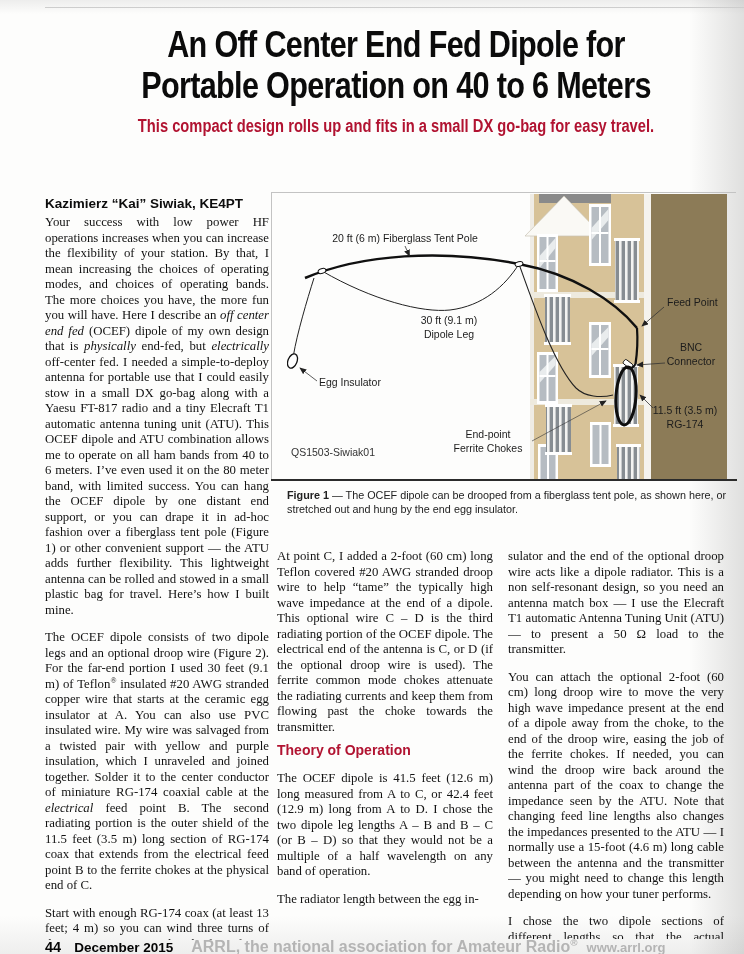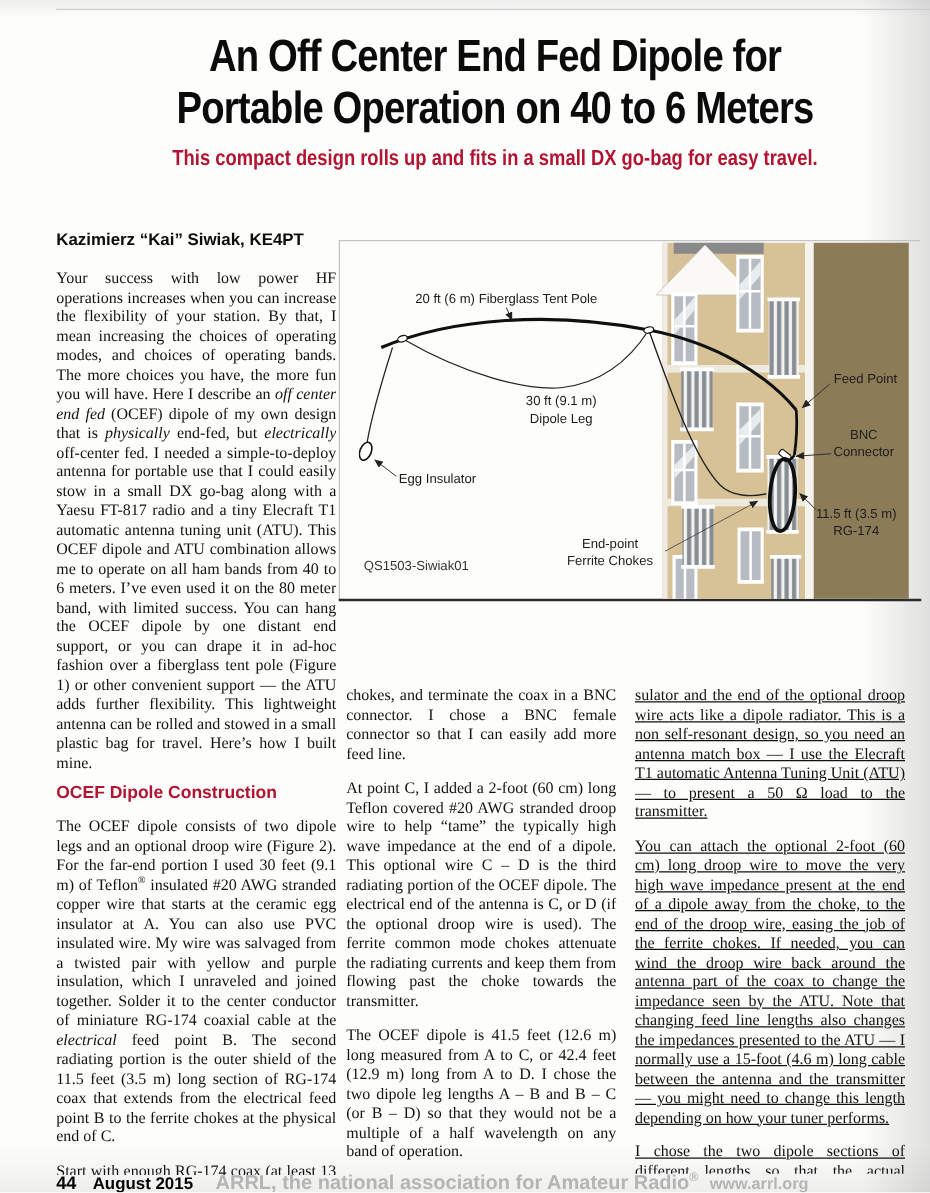--- a/index.html
+++ b/index.html
@@ -18,34 +18,34 @@
     font-family:"Liberation Sans", sans-serif; font-weight:900; font-size:36px; line-height:41px;
     letter-spacing:-0.8px; color:#0b0b0b;
   }
   .title .tline{display:block; transform:scaleX(0.85); transform-origin:50% 50%;}
   .subtitle{
     position:absolute; left:0; right:0; top:116px; text-align:center;
     font-family:"Liberation Sans", sans-serif; font-weight:700; font-size:17.5px;
     color:#b11331; transform:scaleX(0.84); transform-origin:50% 50%;
   }
   .byline{
-    position:absolute; left:45px; top:184px;
+    position:absolute; left:45px; top:196px;
     font-family:"Liberation Sans", sans-serif; font-weight:700; font-size:13.5px; color:#0d0d0d;
   }
   .col{position:absolute; overflow:hidden;}
   .col p{margin:12px 0 7px 0; text-align:justify; font-size:12.8px; line-height:15.5px;}
   .col h2{
     margin:6px 0 2px 0; font-family:"Liberation Sans", sans-serif;
     font-weight:700; font-size:14px; line-height:17px; color:#b11331;
   }
   .col i{font-style:italic;}
   sup{font-size:0.62em; line-height:0;}
   .col-left{left:45px; top:203px; width:224px; height:737px;}
   .col-mid{left:277px; top:537px; width:216px; height:402px;}
-  .col-right{left:508px; top:537px; width:216px; height:402px;text-decoration:underline;}
+  .col-right{left:508px; top:537px; width:216px; height:402px;}
   .fig-rule-top{position:absolute; left:271px; top:192px; width:465px; height:1px; background:#c3c3c3;}
   .fig-rule-left{position:absolute; left:271px; top:192px; width:1px; height:288px; background:#c3c3c3;}
   .fig-rule-bottom{position:absolute; left:271px; top:479px; width:466px; height:2px; background:#2b2b2b;}
   .fig-svg{position:absolute; left:287px; top:194px;}
   .caption{
     position:absolute; left:287px; top:488px; width:448px;
     font-family:"Liberation Sans", sans-serif; font-size:10.8px; line-height:14px; color:#222;
   }
   .caption b{font-weight:700;}
   .footer{
@@ -70,21 +70,20 @@
     <span class="tline">An Off Center End Fed Dipole for</span>
     <span class="tline">Portable Operation on 40 to 6 Meters</span>
   </div>
 
   <div class="subtitle">This compact design rolls up and fits in a small DX go-bag for easy travel.</div>
 
   <div class="byline">Kazimierz “Kai” Siwiak, KE4PT</div>
 
   <div class="col col-left">
     <p><span>Your success with low power HF operations increases when you can increase the flexibility of your station. By that, I mean increasing the choices of operating modes, and choices of operating bands. The more choices you have, the more fun you will have. Here I describe an </span><i>off center end fed</i><span> (OCEF) dipole of my own design that is </span><i>physically</i><span> end-fed, but </span><i>electrically</i><span> off-center fed. I needed a simple-to-deploy antenna for portable use that I could easily stow in a small DX go-bag along with a Yaesu FT-817 radio and a tiny Elecraft T1 automatic antenna tuning unit (ATU). This OCEF dipole and ATU combination allows me to operate on all ham bands from 40 to 6 meters. I’ve even used it on the 80 meter band, with limited success. You can hang the OCEF dipole by one distant end support, or you can drape it in ad-hoc fashion over a fiberglass tent pole (Figure 1) or other convenient support — the ATU adds further flexibility. This lightweight antenna can be rolled and stowed in a small plastic bag for travel. Here’s how I built mine.</span></p>
-    <h2>OCEF Dipole Construction</h2>
     <p><span>The OCEF dipole consists of two dipole legs and an optional droop wire (Figure 2). For the far-end portion I used 30 feet (9.1 m) of Teflon</span><sup>®</sup><span> insulated #20 AWG stranded copper wire that starts at the ceramic egg insulator at A. You can also use PVC insulated wire. My wire was salvaged from a twisted pair with yellow and purple insulation, which I unraveled and joined together. Solder it to the center conductor of miniature RG-174 coaxial cable at the </span><i>electrical</i><span> feed point B. The second radiating portion is the outer shield of the 11.5 feet (3.5 m) long section of RG-174 coax that extends from the electrical feed point B to the ferrite chokes at the physical end of C.</span></p>
     <p>Start with enough RG-174 coax (at least 13 feet; 4 m) so you can wind three turns of the RG-174 coax around each of two ferrite</p>
   </div>
 
   <div class="fig-rule-top"></div>
   <div class="fig-rule-left"></div>
   <div class="fig-rule-bottom"></div>
 
   <svg class="fig-svg" width="449" height="287" viewBox="0 0 449 287">
     <defs>
@@ -203,31 +202,32 @@
     <text x="201" y="244" text-anchor="middle">End-point</text>
     <text x="201" y="258" text-anchor="middle">Ferrite Chokes</text>
     <text x="380" y="112">Feed Point</text>
     <text x="404" y="157" text-anchor="middle">BNC</text>
     <text x="404" y="171" text-anchor="middle">Connector</text>
     <text x="398" y="220" text-anchor="middle">11.5 ft (3.5 m)</text>
     <text x="398" y="234" text-anchor="middle">RG-174</text>
     <text x="4" y="262" class="code">QS1503-Siwiak01</text>
   </svg>
 
+  <div class="caption"><b>Figure 1</b><span> — The OCEF dipole can be drooped from a fiberglass tent pole, as shown here, or stretched out and hung by the end egg insulator.</span></div>
 
   <div class="col col-mid">
-    <p>chokes, and terminate the coax in a BNC connector. I chose a BNC female connector so that I can easily add more feed line.</p>
     <p>At point C, I added a 2-foot (60 cm) long Teflon covered #20 AWG stranded droop wire to help “tame” the typically high wave impedance at the end of a dipole. This optional wire C – D is the third radiating portion of the OCEF dipole. The electrical end of the antenna is C, or D (if the optional droop wire is used). The ferrite common mode chokes attenuate the radiating currents and keep them from flowing past the choke towards the transmitter.</p>
+    <h2>Theory of Operation</h2>
     <p>The OCEF dipole is 41.5 feet (12.6 m) long measured from A to C, or 42.4 feet (12.9 m) long from A to D. I chose the two dipole leg lengths A – B and B – C (or B – D) so that they would not be a multiple of a half wavelength on any band of operation.</p>
     <p>The radiator length between the egg in-</p>
   </div>
 
   <div class="col col-right">
     <p>sulator and the end of the optional droop wire acts like a dipole radiator. This is a non self-resonant design, so you need an antenna match box — I use the Elecraft T1 automatic Antenna Tuning Unit (ATU) — to present a 50 Ω load to the transmitter.</p>
     <p>You can attach the optional 2-foot (60 cm) long droop wire to move the very high wave impedance present at the end of a dipole away from the choke, to the end of the droop wire, easing the job of the ferrite chokes. If needed, you can wind the droop wire back around the antenna part of the coax to change the impedance seen by the ATU. Note that changing feed line lengths also changes the impedances presented to the ATU — I normally use a 15-foot (4.6 m) long cable between the antenna and the transmitter — you might need to change this length depending on how your tuner performs.</p>
     <p>I chose the two dipole sections of different lengths so that the actual complex impedances at the dipole electrical feed point</p>
   </div>
 
   <div class="footer">
-    <span class="pn">44</span><span class="issue">August 2015</span><span class="org"><span>ARRL, the national association for Amateur Radio</span><sup>®</sup></span><span class="url">www.arrl.org</span>
+    <span class="pn">44</span><span class="issue">December 2015</span><span class="org"><span>ARRL, the national association for Amateur Radio</span><sup>®</sup></span><span class="url">www.arrl.org</span>
   </div>
 
 </div>
 
 </body></html>

